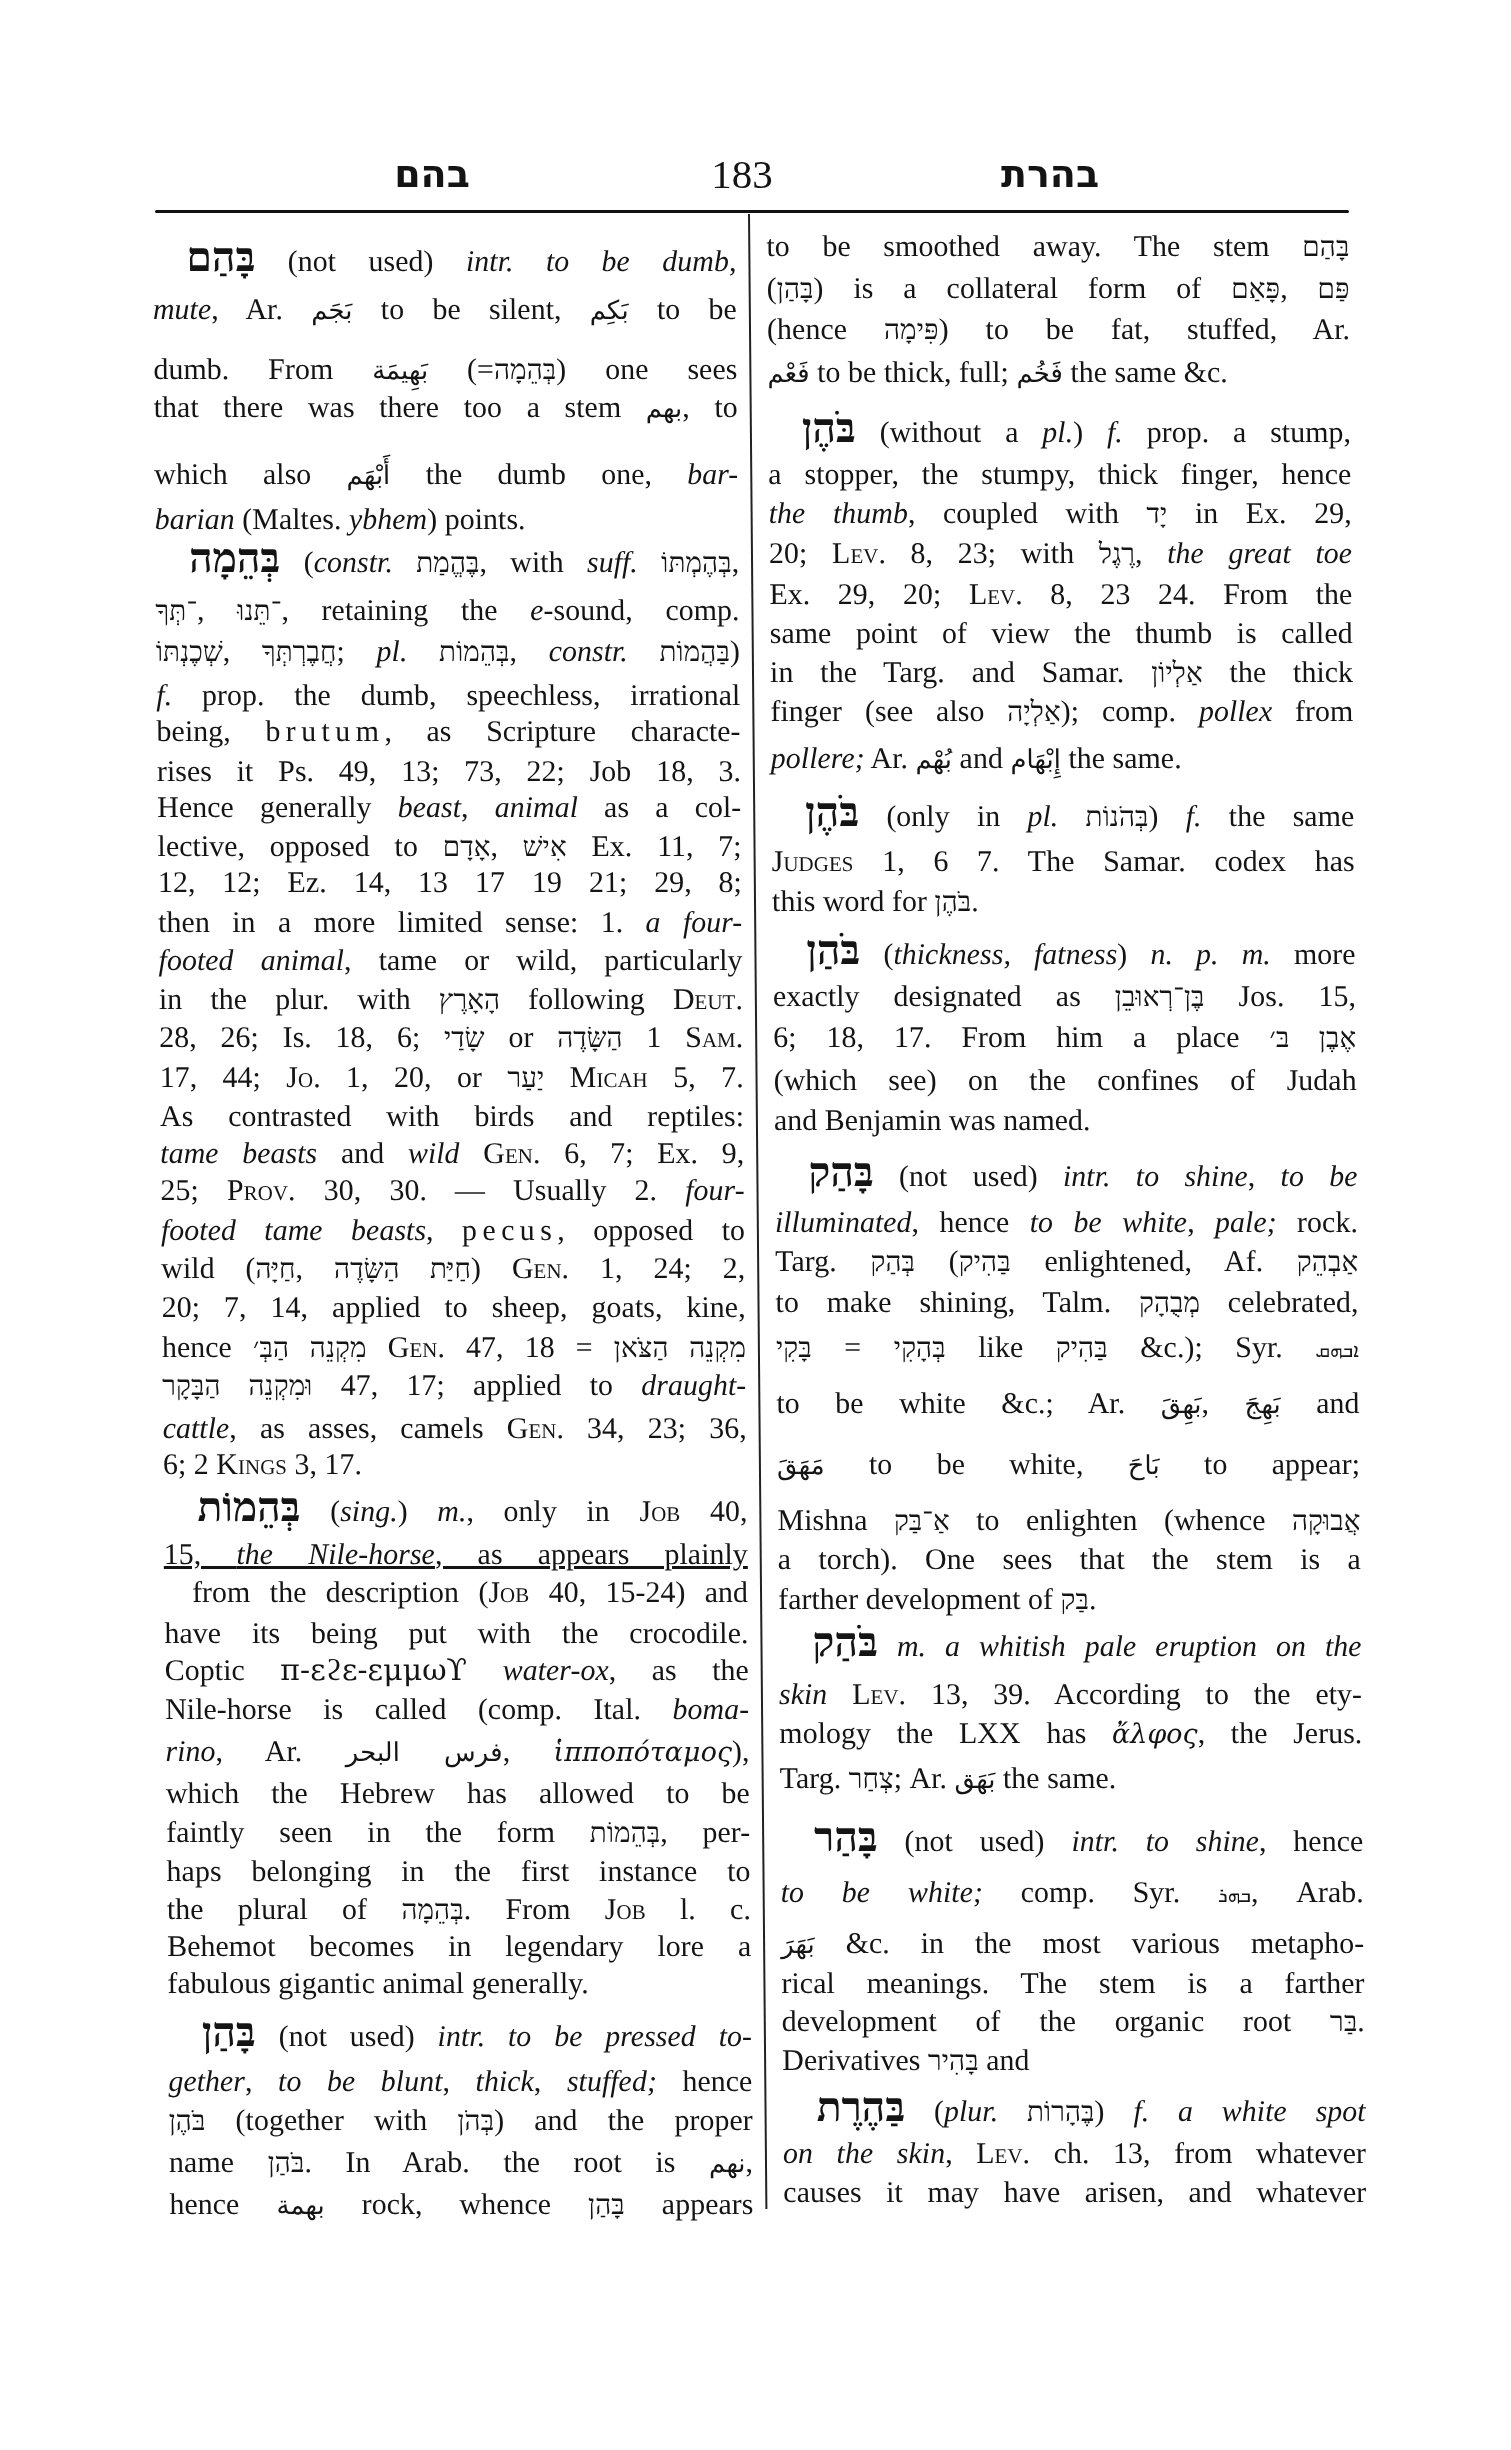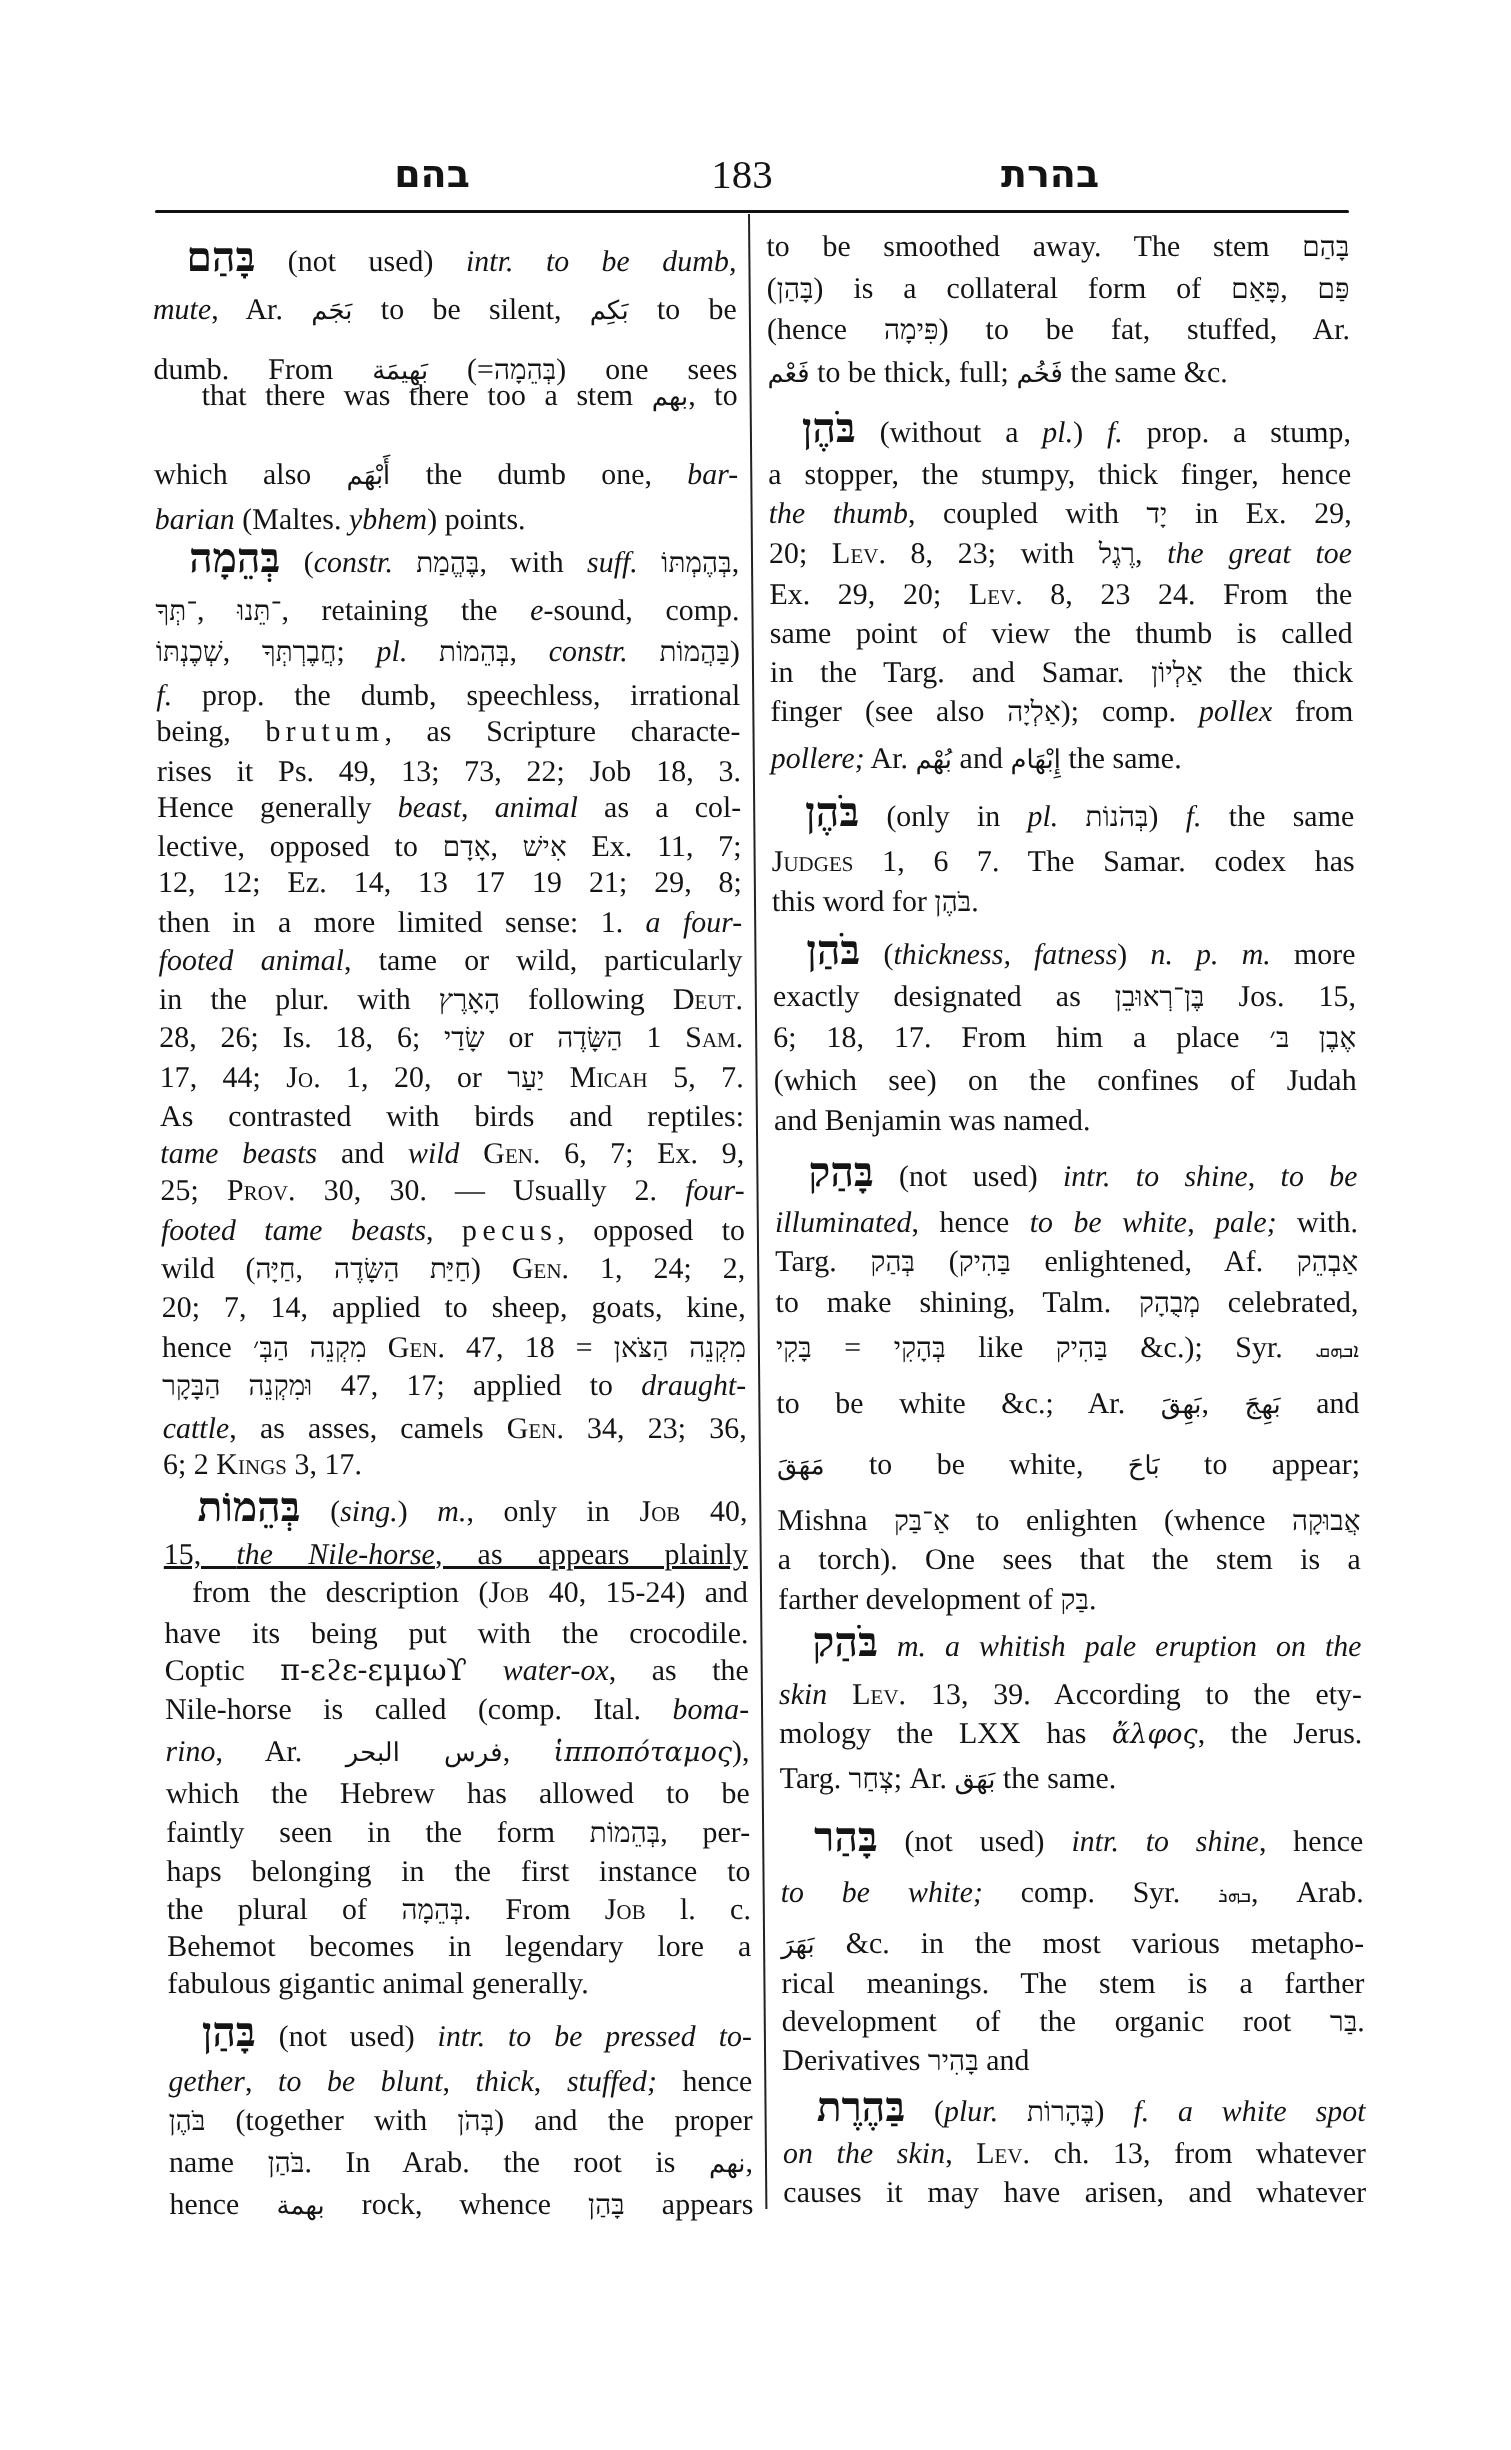--- a/index.html
+++ b/index.html
@@ -67,21 +67,21 @@
   <div class="rule"></div>
 </div>
 
 <div class="divider"></div>
 
 <div class="column left">
     <div class="para">
       <div class="line first" style="top: 241px;"><bdi class="seg hw" dir="rtl">בָּהַם</bdi><span class="seg"> (not used) </span><span class="seg it">intr. to be dumb,</span></div>
       <div class="line" style="top: 289px;"><span class="seg it">mute</span><span class="seg">, Ar. </span><bdi class="seg ar" dir="rtl">بَجَم</bdi><span class="seg"> to be silent, </span><bdi class="seg ar" dir="rtl">بَكِم</bdi><span class="seg"> to be</span></div>
       <div class="line" style="top: 349px;"><span class="seg">dumb. From </span><bdi class="seg ar" dir="rtl">بَهِيمَة</bdi><span class="seg"> (=</span><bdi class="seg he" dir="rtl">בְּהֵמָה</bdi><span class="seg">) one sees</span></div>
-      <div class="line" style="top: 375px; margin-left: 48px;"><span class="seg">that there was there too a stem </span><bdi class="seg ar" dir="rtl">بهم</bdi><span class="seg">, to</span></div>
+      <div class="line" style="top: 387px;"><span class="seg">that there was there too a stem </span><bdi class="seg ar" dir="rtl">بهم</bdi><span class="seg">, to</span></div>
       <div class="line" style="top: 454px;"><span class="seg">which also </span><bdi class="seg ar" dir="rtl">أَبْهَم</bdi><span class="seg"> the dumb one, </span><span class="seg it">bar-</span></div>
       <div class="line last" style="top: 499px;"><span class="seg it">barian</span><span class="seg"> (Maltes. </span><span class="seg it">ybhem</span><span class="seg">) points.</span></div>
     </div>
     <div class="para">
       <div class="line first" style="top: 542px;"><bdi class="seg hw" dir="rtl">בְּהֵמָה</bdi><span class="seg"> (</span><span class="seg it">constr.</span><span class="seg"> </span><bdi class="seg he" dir="rtl">בֶּהֱמַת</bdi><span class="seg">, with </span><span class="seg it">suff.</span><span class="seg"> </span><bdi class="seg he" dir="rtl">בְּהֶמְתּוֹ</bdi><span class="seg">,</span></div>
       <div class="line" style="top: 590px;"><bdi class="seg he" dir="rtl">־תְּךָ</bdi><span class="seg">, </span><bdi class="seg he" dir="rtl">־תֵּנוּ</bdi><span class="seg">, retaining the </span><span class="seg it">e</span><span class="seg">-sound, comp.</span></div>
       <div class="line" style="top: 631px;"><bdi class="seg he" dir="rtl">שְׁכֶנְתּוֹ</bdi><span class="seg">, </span><bdi class="seg he" dir="rtl">חֲבֶרְתְּךָ</bdi><span class="seg">; </span><span class="seg it">pl.</span><span class="seg"> </span><bdi class="seg he" dir="rtl">בְּהֵמוֹת</bdi><span class="seg">, </span><span class="seg it">constr.</span><span class="seg"> </span><bdi class="seg he" dir="rtl">בַּהֲמוֹת</bdi><span class="seg">)</span></div>
       <div class="line" style="top: 675px;"><span class="seg it">f.</span><span class="seg"> prop. the dumb, speechless, irrational</span></div>
       <div class="line" style="top: 711px;"><span class="seg">being, </span><span class="seg sp">brutum</span><span class="seg">, as Scripture characte-</span></div>
       <div class="line" style="top: 751px;"><span class="seg">rises it Ps. 49, 13; 73, 22; Job 18, 3.</span></div>
@@ -152,21 +152,21 @@
     </div>
     <div class="para">
       <div class="line first" style="top: 934px;"><bdi class="seg hw" dir="rtl">בֹּהַן</bdi><span class="seg"> (</span><span class="seg it">thickness, fatness</span><span class="seg">) </span><span class="seg it">n. p. m.</span><span class="seg"> more</span></div>
       <div class="line" style="top: 976px;"><span class="seg">exactly designated as </span><bdi class="seg he" dir="rtl">בֶּן־רְאוּבֵן</bdi><span class="seg"> Jos. 15,</span></div>
       <div class="line" style="top: 1017px;"><span class="seg">6; 18, 17. From him a place </span><bdi class="seg he" dir="rtl">אֶבֶן בּ׳</bdi></div>
       <div class="line" style="top: 1060px;"><span class="seg">(which see) on the confines of Judah</span></div>
       <div class="line last" style="top: 1100px;"><span class="seg">and Benjamin was named.</span></div>
     </div>
     <div class="para">
       <div class="line first" style="top: 1156px;"><bdi class="seg hw" dir="rtl">בָּהַק</bdi><span class="seg"> (not used) </span><span class="seg it">intr. to shine</span><span class="seg">, </span><span class="seg it">to be</span></div>
-      <div class="line" style="top: 1202px;"><span class="seg it">illuminated</span><span class="seg">, hence </span><span class="seg it">to be white</span><span class="seg">, </span><span class="seg it">pale;</span><span class="seg"> with.</span></div>
+      <div class="line" style="top: 1202px;"><span class="seg it">illuminated</span><span class="seg">, hence </span><span class="seg it">to be white</span><span class="seg">, </span><span class="seg it">pale;</span><span class="seg"> rock.</span></div>
       <div class="line" style="top: 1241px;"><span class="seg">Targ. </span><bdi class="seg he" dir="rtl">בְּהַק</bdi><span class="seg"> (</span><bdi class="seg he" dir="rtl">בַּהִיק</bdi><span class="seg"> enlightened, Af. </span><bdi class="seg he" dir="rtl">אַבְהֵק</bdi></div>
       <div class="line" style="top: 1282px;"><span class="seg">to make shining, Talm. </span><bdi class="seg he" dir="rtl">מְבֻהָק</bdi><span class="seg"> celebrated,</span></div>
       <div class="line" style="top: 1327px;"><bdi class="seg he" dir="rtl">בָּקִי</bdi><span class="seg"> = </span><bdi class="seg he" dir="rtl">בְּהָקִי</bdi><span class="seg"> like </span><bdi class="seg he" dir="rtl">בַּהִיק</bdi><span class="seg"> &amp;c.); Syr. </span><bdi class="seg syr" dir="rtl">ܐܒܗܩ</bdi></div>
       <div class="line" style="top: 1383px;"><span class="seg">to be white &amp;c.; Ar. </span><bdi class="seg ar" dir="rtl">بَهِقَ</bdi><span class="seg">, </span><bdi class="seg ar" dir="rtl">بَهِجَ</bdi><span class="seg"> and</span></div>
       <div class="line" style="top: 1444px;"><bdi class="seg ar" dir="rtl">مَهَقَ</bdi><span class="seg"> to be white, </span><bdi class="seg ar" dir="rtl">بَاحَ</bdi><span class="seg"> to appear;</span></div>
       <div class="line" style="top: 1500px;"><span class="seg">Mishna </span><bdi class="seg he" dir="rtl">אַ־בַּק</bdi><span class="seg"> to enlighten (whence </span><bdi class="seg he" dir="rtl">אֲבוּקָה</bdi></div>
       <div class="line" style="top: 1539px;"><span class="seg">a torch). One sees that the stem is a</span></div>
       <div class="line last" style="top: 1579px;"><span class="seg">farther development of </span><bdi class="seg he" dir="rtl">בַּק</bdi><span class="seg">.</span></div>
     </div>
     <div class="para">

